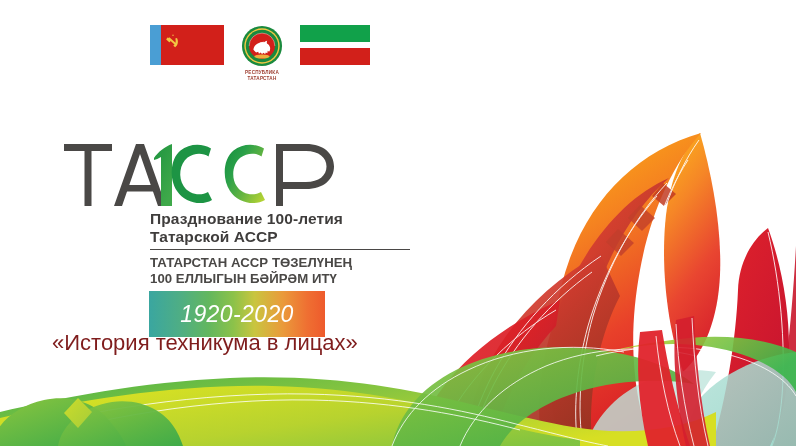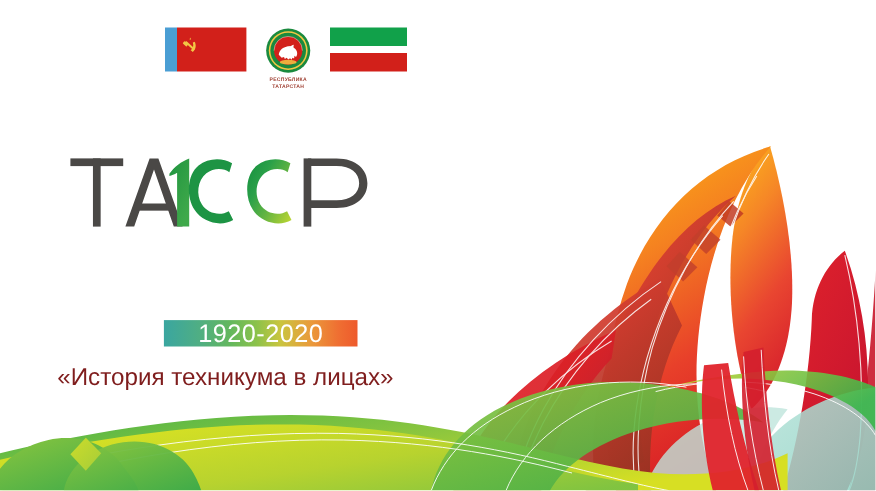--- a/index.html
+++ b/index.html
@@ -74,23 +74,23 @@
   .tt-line{
     font-size:13.2px;line-height:16px;
     font-weight:bold;
     color:#4a4846;
     letter-spacing:.05px;
     white-space:nowrap;
   }
   
   #years-banner{
     position:absolute;left:149px;top:291px;
-    width:176px;height:24px;
+    width:176px;height:46px;
     background:linear-gradient(to right,#3aa6a0 0%,#4fae84 18%,#63b75e 34%,#8cc24a 48%,#c9c53f 60%,#ea9a3b 76%,#ef6f32 90%,#ee5a2c 100%);
-    display:flex;align-items:center;justify-content:center;
+    display:flex;align-items:center;justify-content:center;font-style:italic;
   }
   #years-text{
     font-size:23px;line-height:23px;
     color:#ffffff;
     letter-spacing:.4px;
     font-weight:500;
     white-space:nowrap;
   }
   
   #caption{
@@ -327,20 +327,27 @@
 
       <g>
         <rect x="214" y="16" width="7" height="62" fill="#4a4846"></rect>
         <path d="M218 16 L244 16 C262 16 272 26 272 38.5 C272 51 262 61 244 61
                  L218 61 L218 54 L244 54 C257 54 264.5 47.5 264.5 38.5
                  C264.5 29.5 257 23 244 23 L218 23 Z" fill="#4a4846"></path>
       </g>
     </svg>
   </div>
 
+  <div id="textblock">
+    <div class="ru-line">Празднование 100-летия</div>
+    <div class="ru-line">Татарской АССР</div>
+    <div id="divider"></div>
+    <div class="tt-line">ТАТАРСТАН АССР ТӨЗЕЛҮНЕҢ</div>
+    <div class="tt-line">100 ЕЛЛЫГЫН БӘЙРӘМ ИТҮ</div>
+  </div>
 
   <div id="years-banner">
     <span id="years-text">1920-2020</span>
   </div>
 
   <div id="caption">«История техникума в лицах»</div>
 
 </div>
 
 </body></html>

